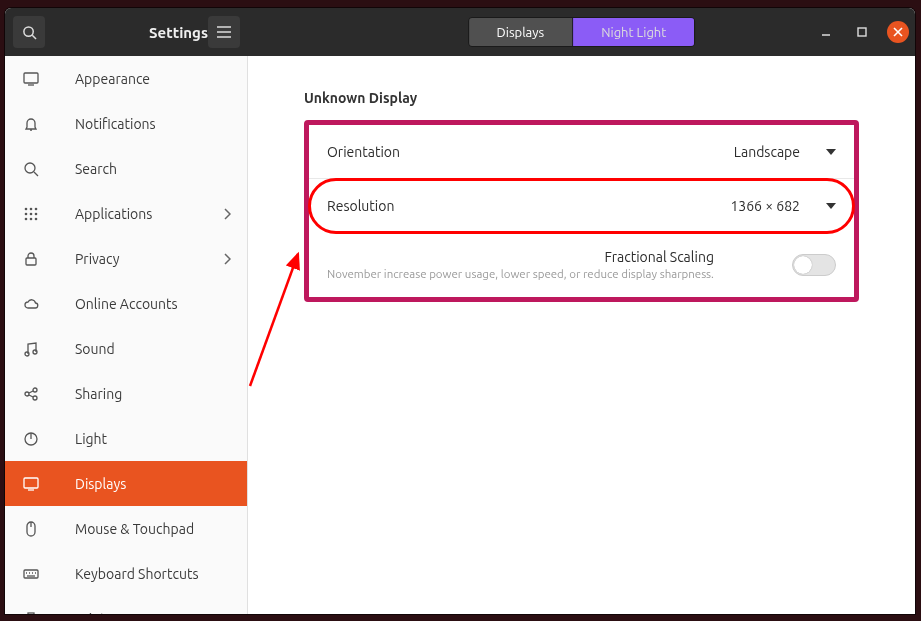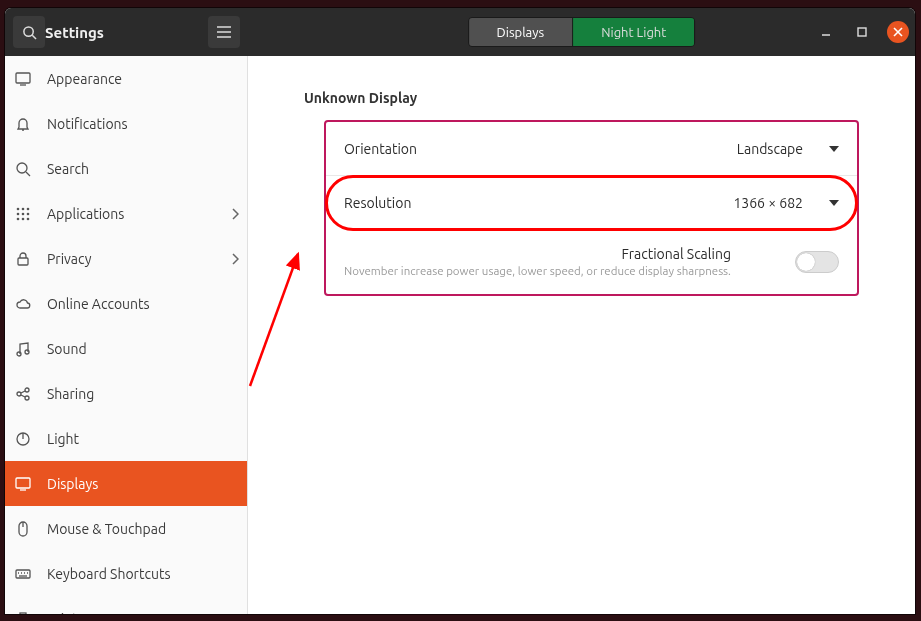--- a/index.html
+++ b/index.html
@@ -11,64 +11,64 @@
     overflow: hidden;
   }
 
   
   .headerbar { height: 48px; background: #2b2b2b; display: flex; color: #e6e6e6; }
   .hb-left { width: 243px; display: flex; align-items: center; }
   .hb-search {
     width: 32px; height: 32px; margin: 8px 0 8px 8px; border-radius: 4px;
     background: #3a3a3a; display:flex; align-items:center; justify-content:center; cursor:pointer;
   }
-  .hb-title { flex:1; text-align:left; font-weight:600; font-size:15px; color:#f0f0f0; }
+  .hb-title { flex:1; text-align:right; font-weight:600; font-size:15px; color:#f0f0f0; }
   .hb-menu {
     width: 32px; height: 32px; margin: 8px 8px 8px 0; border-radius:4px;
     background:#3a3a3a; display:flex; align-items:center; justify-content:center; cursor:pointer;
   }
 
   .hb-right { flex:1; display:flex; align-items:center; position:relative; }
   .tabgroup {
     position:absolute; left:50%; transform:translateX(-50%);
     display:flex; border:1px solid #1a1a1a; border-radius:4px; overflow:hidden; height:30px;
   }
   .tabgroup .tab {
-    padding:0 28px; line-height:28px; font-size:13px; cursor:pointer; background:#15803d; color:#dcdcdc;
+    padding:0 28px; line-height:28px; font-size:13px; cursor:pointer; background:#8b5cf6; color:#dcdcdc;
   }
   .tabgroup .tab.active { background:#505050; color:#fff; }
   .tabgroup .tab + .tab { border-left:1px solid #1a1a1a; }
 
   .winctrls { position:absolute; right:6px; display:flex; gap:14px; align-items:center; }
   .winctrls .ctrl { width:22px; height:22px; display:flex; align-items:center; justify-content:center; cursor:pointer; }
   .winctrls .close { background:#e95420; border-radius:50%; }
 
   
   .body { display:flex; height:calc(100% - 48px); }
 
   .sidebar {
     width:243px; background:#fafafa; border-right:1px solid #e0e0e0;
     overflow-y:auto; position:relative;
   }
   .sidebar::-webkit-scrollbar { width:10px; }
   .sidebar::-webkit-scrollbar-thumb { background:#c8c8c8; border-radius:5px; }
 
   .side-item {
-    display:flex; align-items:center; height:45px; padding:0 8px; cursor:pointer;
-    font-size:14px; color:#3a3a3a;
+    display:flex; align-items:center; height:45px; padding:0 16px; cursor:pointer;
+    font-size:14px; color:#3a3a3a;gap:20px;
   }
   .side-item.active { background:#e95420; color:#fff; }
   .side-item .ic { width:20px; height:20px; margin-right:14px; display:flex; align-items:center; justify-content:center; flex-shrink:0; }
   .side-item .lbl { flex:1; }
   .side-item .chev { margin-left:auto; }
 
   .content { flex:1; padding:34px 56px; background:#fff; overflow:auto; position:relative; }
   .section-title { font-weight:700; font-size:14px; color:#333; margin-bottom:14px; }
 
-  .listbox { border:2px solid #be185d; border-radius:4px;margin-left:20px; }
+  .listbox { border:5px solid #be185d; border-radius:4px; }
   .row {
     display:flex; align-items:center; padding:0 18px; height:54px;
     border-bottom:1px solid #e8e8e8; cursor:pointer; position:relative;
   }
   .row:last-child { border-bottom:none; }
   .row .r-label { font-size:14px; color:#2c2c2c; }
   .row .r-sub { font-size:11.5px; color:#9a9a9a; margin-top:2px; line-height:1.2; }
   .row .r-val { margin-left:auto; font-size:14px; color:#2c2c2c; display:flex; align-items:center; gap:26px; }
   .row.twoLine { height:64px; }
   .row .col { display:flex; flex-direction:column;align-items:flex-end; }

